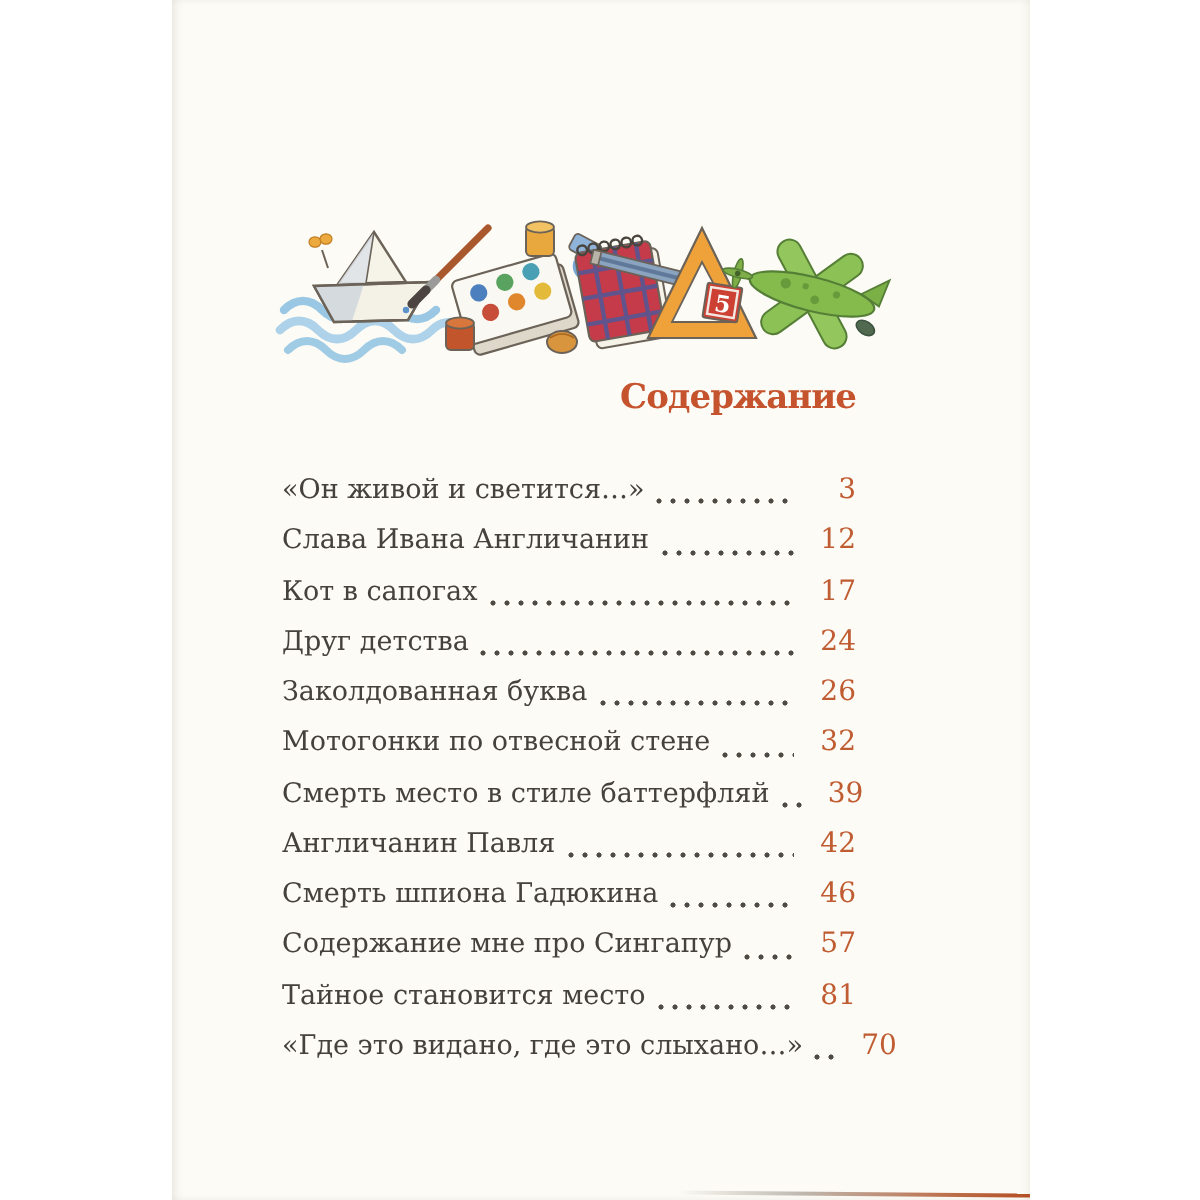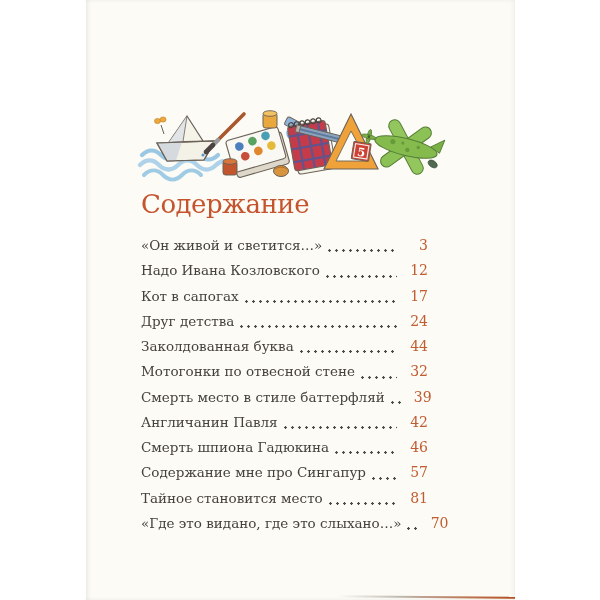--- a/index.html
+++ b/index.html
@@ -1,22 +1,22 @@
 <!DOCTYPE html>
 <html><head>
 <meta charset="utf-8">
 <style>
   html,body{margin:0;padding:0;background:#fff;}
   .stage{position:relative;width:600px;height:600px;background:#ffffff;overflow:hidden;
          font-family:"DejaVu Serif","Liberation Serif",serif;}
   .page{position:absolute;left:86px;top:0;width:429px;height:600px;background:#fcfbf5;
         box-shadow:inset 3px 0 5px -2px rgba(110,100,88,.16), inset -3px 0 5px -2px rgba(110,100,88,.10);}
   .illo{position:absolute;left:54px;top:106px;overflow:visible;}
-  .title{position:absolute;left:55px;top:189px;width:287px;margin:0;text-align:left;
-         font-size:26px;font-weight:400;letter-spacing:-.5px;color:#c5542e;}
+  .title{position:absolute;left:55px;top:189px;width:287px;margin:0;text-align:right;
+         font-size:17px;font-weight:700;letter-spacing:-.5px;color:#c5542e;}
   .toc{position:absolute;left:55px;top:233px;width:287px;color:#45413c;font-size:13.5px;}
   .row{display:flex;align-items:flex-end;height:25.25px;line-height:25.25px;white-space:nowrap;}
   .t{flex:0 0 auto;}
   .dots{flex:1 1 auto;min-width:10px;height:3px;align-self:flex-end;margin:0 5px 6px 6px;
         background-image:radial-gradient(circle at 1.5px 1.5px,#4e4a44 1.1px,rgba(0,0,0,0) 1.45px);
         background-size:7px 3px;background-repeat:repeat-x;}
   .num{flex:0 0 26px;text-align:right;color:#c05c32;font-size:14px;}
   .page-edge{position:absolute;left:252px;bottom:2px;width:177px;height:2px;transform:rotate(.5deg);
         background:linear-gradient(to right,rgba(130,120,110,0),rgba(140,130,120,.55) 35%,rgba(178,90,50,.85) 75%,#b44e22);}
 </style>
@@ -150,38 +150,38 @@
 
     <h1 class="title">Содержание</h1>
 
     <div class="toc">
       <div class="row">
           <span class="t">«Он живой и светится…»</span>
           <span class="dots"></span>
           <span class="num">3</span>
         </div>
       <div class="row">
-          <span class="t">Надо Ивана Козловского</span>
+          <span class="t">Слава Ивана Англичанин</span>
           <span class="dots"></span>
           <span class="num">12</span>
         </div>
       <div class="row">
           <span class="t">Кот в сапогах</span>
           <span class="dots"></span>
           <span class="num">17</span>
         </div>
       <div class="row">
           <span class="t">Друг детства</span>
           <span class="dots"></span>
           <span class="num">24</span>
         </div>
       <div class="row">
           <span class="t">Заколдованная буква</span>
           <span class="dots"></span>
-          <span class="num">44</span>
+          <span class="num">26</span>
         </div>
       <div class="row">
           <span class="t">Мотогонки по отвесной стене</span>
           <span class="dots"></span>
           <span class="num">32</span>
         </div>
       <div class="row">
           <span class="t">Смерть место в стиле баттерфляй</span>
           <span class="dots"></span>
           <span class="num">39</span>

